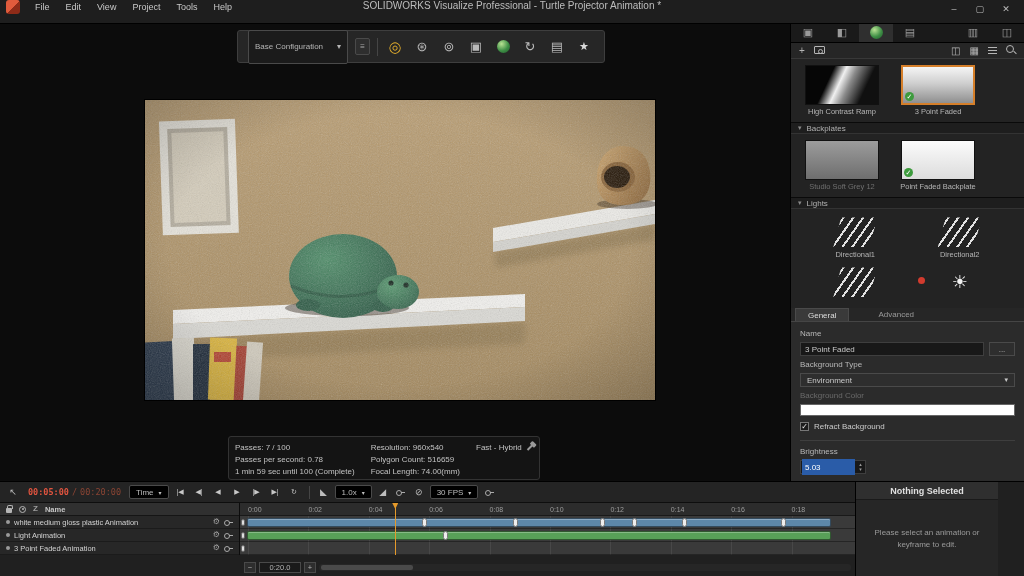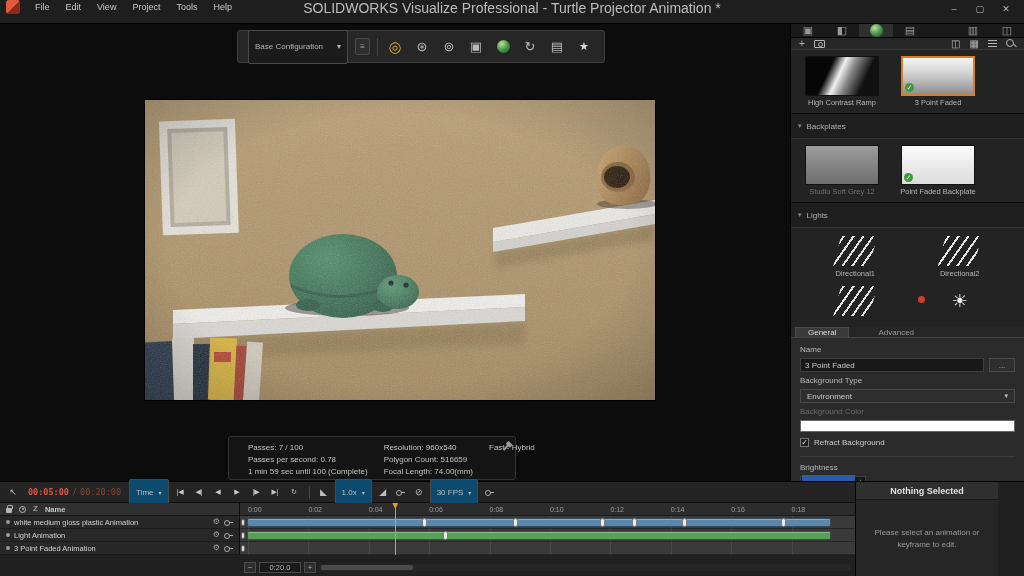--- a/index.html
+++ b/index.html
@@ -4,40 +4,40 @@
 <style>
   *{box-sizing:border-box;margin:0;padding:0;user-select:none}
   html,body{width:1024px;height:576px;overflow:hidden}
   body{font-family:"Liberation Sans",sans-serif;background:#000;color:#ccc;position:relative}
   #window{position:absolute;inset:0;background:#141414}
 
   
   .menubar{position:absolute;top:0;left:0;right:0;height:24px;background:#1e1e1e;border-bottom:1px solid #000;display:flex;padding:0 6px;gap:2px;font-size:9px;color:#c8c8c8;z-index:40}
   .logo{width:14px;height:14px;border-radius:3px;background:linear-gradient(135deg,#e05b3c 0 50%,#8e2b18 50% 100%);margin-right:6px;flex:0 0 auto}
   .menu-item{padding:2px 7px;border-radius:2px}
-  .win-title{position:absolute;left:50%;transform:translateX(-50%);color:#bdbdbd;white-space:nowrap;font-size:14px}
+  .win-title{position:absolute;left:50%;transform:translateX(-50%);color:#bdbdbd;white-space:nowrap;font-size:10px}
   .win-ctrls{margin-left:auto;display:flex;gap:2px}
   .win-btn{width:24px;height:17px;display:flex;align-items:center;justify-content:center;color:#bbb;font-size:9px}
 
   
   .viewport-area{position:absolute;left:0;top:24px;width:790px;height:457px;background:#0c0c0c;overflow:hidden}
   .canvas{position:absolute;left:145px;top:76px;width:510px;height:300px;box-shadow:0 0 0 1px #000}
 
   .float-toolbar{position:absolute;left:237px;top:6px;height:33px;display:flex;align-items:center;gap:7px;padding:0 10px;background:#262626;border:1px solid #3e3e3e;border-radius:3px;z-index:10}
   .cfg-dd{display:flex;align-items:center;gap:6px;background:#1b1b1b;border:1px solid #4a4a4a;border-radius:2px;height:17px;padding:16px 6px;font-size:8px;color:#b5b5b5;min-width:100px}
   .cfg-dd .caret{margin-left:auto}
   .sq-btn{width:15px;height:17px;background:#2e2e2e;border:1px solid #4a4a4a;border-radius:2px;display:flex;align-items:center;justify-content:center;font-size:8px;color:#aaa}
   .tb-icon{width:20px;height:20px;display:flex;align-items:center;justify-content:center;font-size:13px;color:#b9b9b9}
   .tb-icon.ring{color:#d8a62c;font-size:15px}
   .tb-icon.wand{color:#d8d8d8;font-size:11px}
   .sphere{width:13px;height:13px;border-radius:50%;background:radial-gradient(circle at 35% 30%,#b8e293,#3f8f46 55%,#1f5a2a)}
   .vsep{width:1px;height:18px;background:#454545}
 
   
-  .stats{position:absolute;left:228px;top:412px;width:288px;height:44px;background:rgba(22,22,22,.93);border:1px solid #333;border-radius:3px;display:flex;gap:16px;padding:5px 19px;font-size:8px;color:#c2c2c2;line-height:1.5;z-index:10}
+  .stats{position:absolute;left:228px;top:412px;width:312px;height:44px;background:rgba(22,22,22,.93);border:1px solid #333;border-radius:3px;display:flex;gap:16px;padding:5px 6px;font-size:8px;color:#c2c2c2;line-height:1.5;z-index:10}
   .stats .col{display:flex;flex-direction:column;white-space:nowrap}
   .pin{position:absolute;right:8px;top:7px;width:2px;height:7px;background:#9a9a9a;transform:rotate(45deg)}
   .pin::before{content:"";position:absolute;top:-3px;left:-2px;width:6px;height:4px;background:#9a9a9a;border-radius:1px}
 
   
   .side-panel{position:absolute;right:0;top:24px;width:234px;height:457px;background:#232323;border-left:1px solid #000;display:flex;flex-direction:column;font-size:8px;overflow:hidden;z-index:20}
   .sp-tabs{height:22px;background:#1a1a1a;display:flex;align-items:stretch;border-bottom:1px solid #000}
   .sp-tab{width:34px;display:flex;align-items:center;justify-content:center;color:#9a9a9a;font-size:11px}
   .sp-tab.sel{background:#2f2f2f}
   .sp-spacer{flex:1}
@@ -47,21 +47,21 @@
   .thumb-card{width:86px;display:flex;flex-direction:column;align-items:center;gap:2px}
   .thumb{width:74px;height:40px;border:1px solid #111;position:relative}
   .thumb.sel{border:2px solid #d57f2a}
   .check{position:absolute;left:2px;bottom:2px;width:9px;height:9px;border-radius:50%;background:#3d9b3d;color:#fff;font-size:7px;display:flex;align-items:center;justify-content:center;line-height:1}
   .t-env1{background:linear-gradient(115deg,#060606 32%,#f0f0f0 46%,#8a8a8a 58%,#101010 78%)}
   .t-env2{background:linear-gradient(180deg,#f5f5f5 0%,#cfcfcf 45%,#8f8f8f 100%)}
   .t-bp1{background:linear-gradient(180deg,#9c9c9c,#6e6e6e)}
   .t-bp2{background:linear-gradient(180deg,#fbfbfb,#dcdcdc)}
   .t-label{color:#b5b5b5;font-size:7.5px;max-width:86px;white-space:nowrap;overflow:hidden;text-overflow:ellipsis}
   .t-label.dim{color:#6f6f6f}
-  .sec-hdr{height:14px;background:#1e1e1e;border-top:1px solid #0a0a0a;border-bottom:1px solid #333;display:flex;align-items:center;gap:5px;padding:12px 7px;color:#b0b0b0}
+  .sec-hdr{height:14px;background:#1e1e1e;border-top:1px solid #0a0a0a;border-bottom:1px solid #333;display:flex;align-items:center;gap:5px;padding:0 7px;color:#b0b0b0}
   .sec-hdr .car{font-size:7px;color:#8a8a8a}
   .lights-grid{display:grid;grid-template-columns:1fr 1fr;row-gap:8px;padding:8px 12px 6px}
   .light-cell{display:flex;flex-direction:column;align-items:center;gap:3px;position:relative}
   .dir-icon{width:44px;height:30px;background:repeating-linear-gradient(125deg,#e2e2e2 0 2px,transparent 2px 8px);clip-path:polygon(18% 0,100% 0,82% 100%,0 100%)}
   .sun-wrap{width:44px;height:30px;display:flex;align-items:center;justify-content:center}
   .sun-glyph{color:#f2f2f2;font-size:18px;line-height:1}
   .red-dot{position:absolute;left:10px;top:10px;width:7px;height:7px;border-radius:50%;background:#d23b2e}
   .prop-tabs{height:16px;background:#262626;border-bottom:1px solid #454545;display:flex;align-items:stretch;padding-left:4px;gap:17px;margin-top:2px}
   .prop-tab{padding:0 12px;display:flex;align-items:center;color:#9a9a9a}
   .prop-tab.sel{background:#3a3a3a;color:#ddd;border:1px solid #4a4a4a;border-bottom:none}
@@ -81,21 +81,21 @@
   .spin-val{flex:1;background:#2a5ca8;color:#fff;padding:0 3px;height:16px;display:flex;align-items:center;margin:0 1px}
   .spin-btns{width:9px;display:flex;flex-direction:column;align-items:center;color:#999;font-size:5px;line-height:1.1}
 
   
   .bottom{position:absolute;left:0;top:481px;width:1024px;height:95px;border-top:1px solid #000;background:#202020;display:flex;z-index:30}
   .timeline{position:relative;width:855px;height:95px}
   .tl-controls{position:absolute;left:0;top:0;width:855px;height:21px;background:#242424;border-bottom:1px solid #0e0e0e;display:flex;align-items:center;gap:4px;padding:0 6px;font-size:8px;color:#bdbdbd}
   .time-display{font-family:"DejaVu Sans Mono","Liberation Mono",monospace;font-size:8.5px;display:flex;gap:3px;margin:0 4px}
   .time-cur{color:#e0543f;font-weight:bold}
   .time-dim{color:#8a4433}
-  .dd{height:14px;background:#0c4a6e;border:1px solid #4a4a4a;border-radius:2px;display:flex;align-items:center;gap:5px;padding:12px 6px}
+  .dd{height:14px;background:#000000;border:1px solid #4a4a4a;border-radius:2px;display:flex;align-items:center;gap:5px;padding:0 6px}
   .dd .caret{font-size:6px}
   .tr-btn{width:15px;height:15px;display:flex;align-items:center;justify-content:center;color:#c8c8c8;font-size:7px;white-space:nowrap}
   .ic8{width:14px;height:14px;display:flex;align-items:center;justify-content:center;color:#bdbdbd;font-size:9px}
   .vdiv{width:1px;height:13px;background:#454545;margin:0 3px}
 
   .tl-head{position:absolute;left:0;top:21px;width:240px;height:52px;background:#262626;border-right:1px solid #0c0c0c}
   .hdr-strip{height:13px;background:#303030;border-bottom:1px solid #151515;display:flex;align-items:center;gap:7px;padding:0 6px;font-size:7.5px;color:#c6c6c6;font-weight:bold}
   .trk-row{height:13px;display:flex;align-items:center;gap:4px;padding:0 6px;font-size:7.5px;color:#d2d2d2;border-bottom:1px solid #1b1b1b;background:#272727}
   .trk-row .name{flex:1;white-space:nowrap;overflow:hidden;text-overflow:ellipsis}
   .dot{width:4px;height:4px;border-radius:50%;background:#9a9a9a;flex:0 0 auto}

